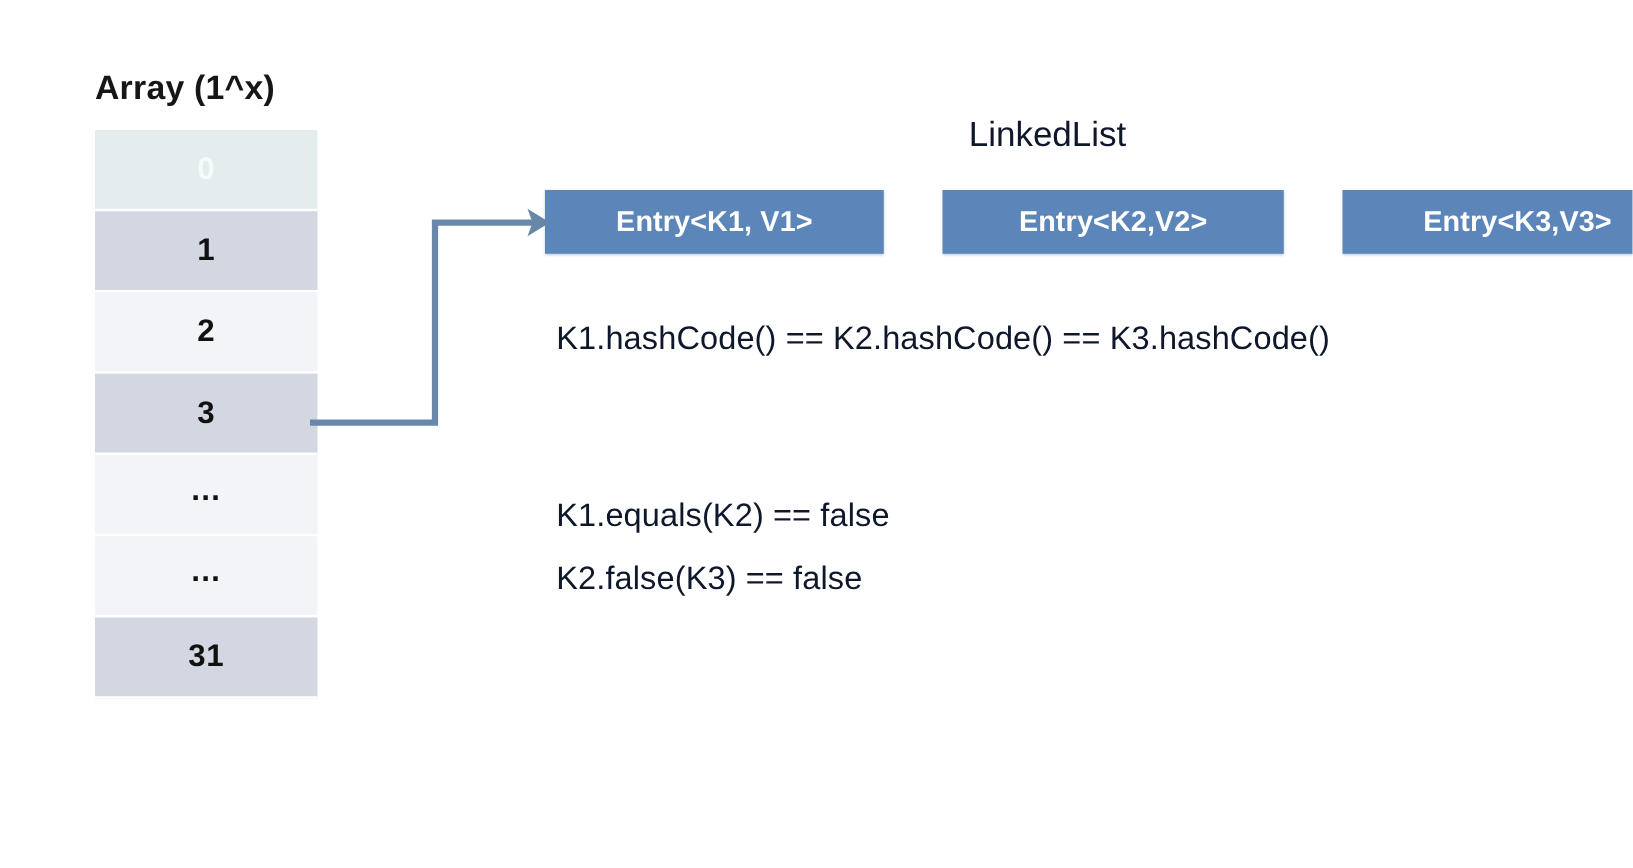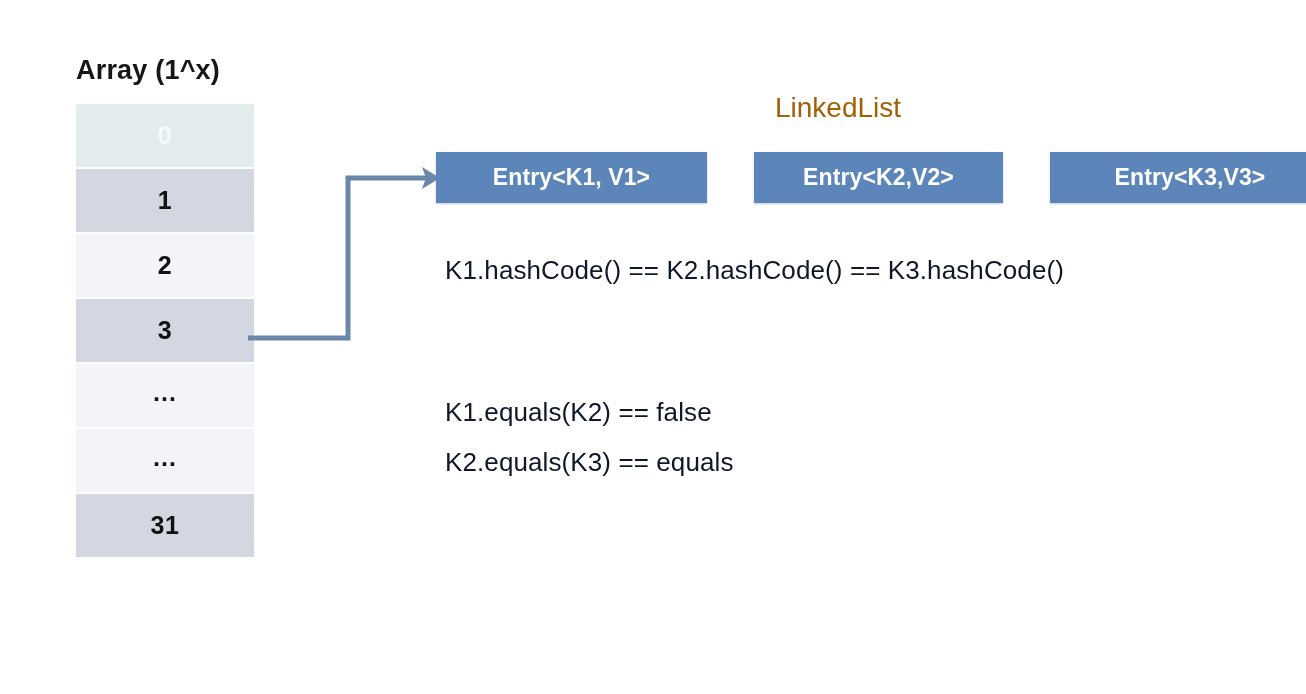--- a/index.html
+++ b/index.html
@@ -70,21 +70,21 @@
   }
 
   
   #linkedlist-title {
     position: absolute;
     left: 700px;
     top: 92px;
     width: 276px;
     text-align: center;
     font-size: 28px;
-    color: #a16207;
+    color: #0f172a;
     white-space: nowrap;
   }
   #entry-row {
     position: absolute;
     left: 436px;
     top: 152px;
     height: 51px;
     display: flex;
     align-items: stretch;
     gap: 20px;
@@ -99,21 +99,21 @@
     font-weight: bold;
     letter-spacing: 0.1px;
     white-space: nowrap;
     box-shadow: 0 1px 2px rgba(80,100,130,0.35);
   }
   .entry-gap {
     width: 7px;
     background: #ffffff;
   }
   .entry-box.b1 { width: 271px; }
-  .entry-box.b2 { width: 249px; }
+  .entry-box.b2 { width: 273px; }
   .entry-box.b3 { width: 280px; }
 
   
   .eq-line {
     position: absolute;
     font-size: 26px;
     color: #0f172a;
     white-space: nowrap;
     letter-spacing: 0.1px;
   }
@@ -167,13 +167,13 @@
       <span>Entry&lt;K2,V2&gt;</span>
     </div>
     <div class="entry-gap"></div>
     <div class="entry-box b3">
       <span>Entry&lt;K3,V3&gt;</span>
     </div>
   </div>
 
 <div class="eq-line" id="eq-hash">K1.hashCode() == K2.hashCode() == K3.hashCode()</div>
 <div class="eq-line" id="eq-eq1">K1.equals(K2) == false</div>
-<div class="eq-line" id="eq-eq2">K2.equals(K3) == equals</div>
+<div class="eq-line" id="eq-eq2">K2.false(K3) == false</div>
 
 </body></html>

